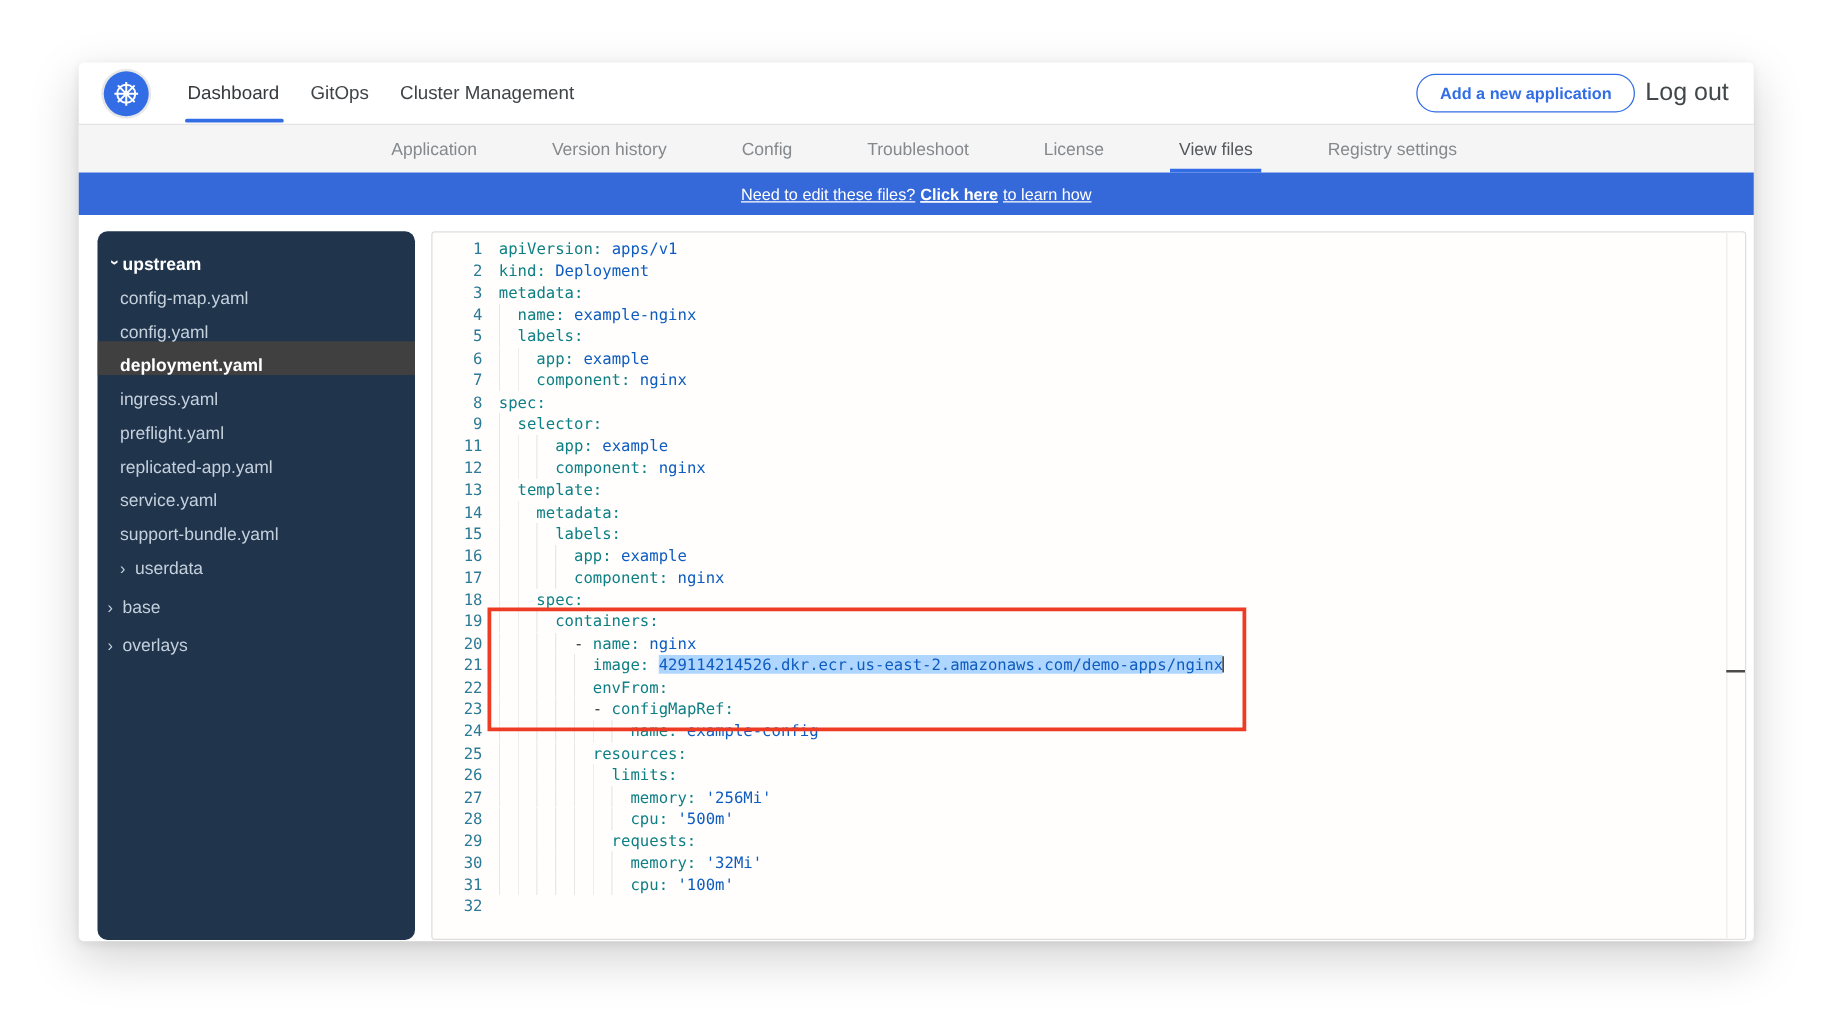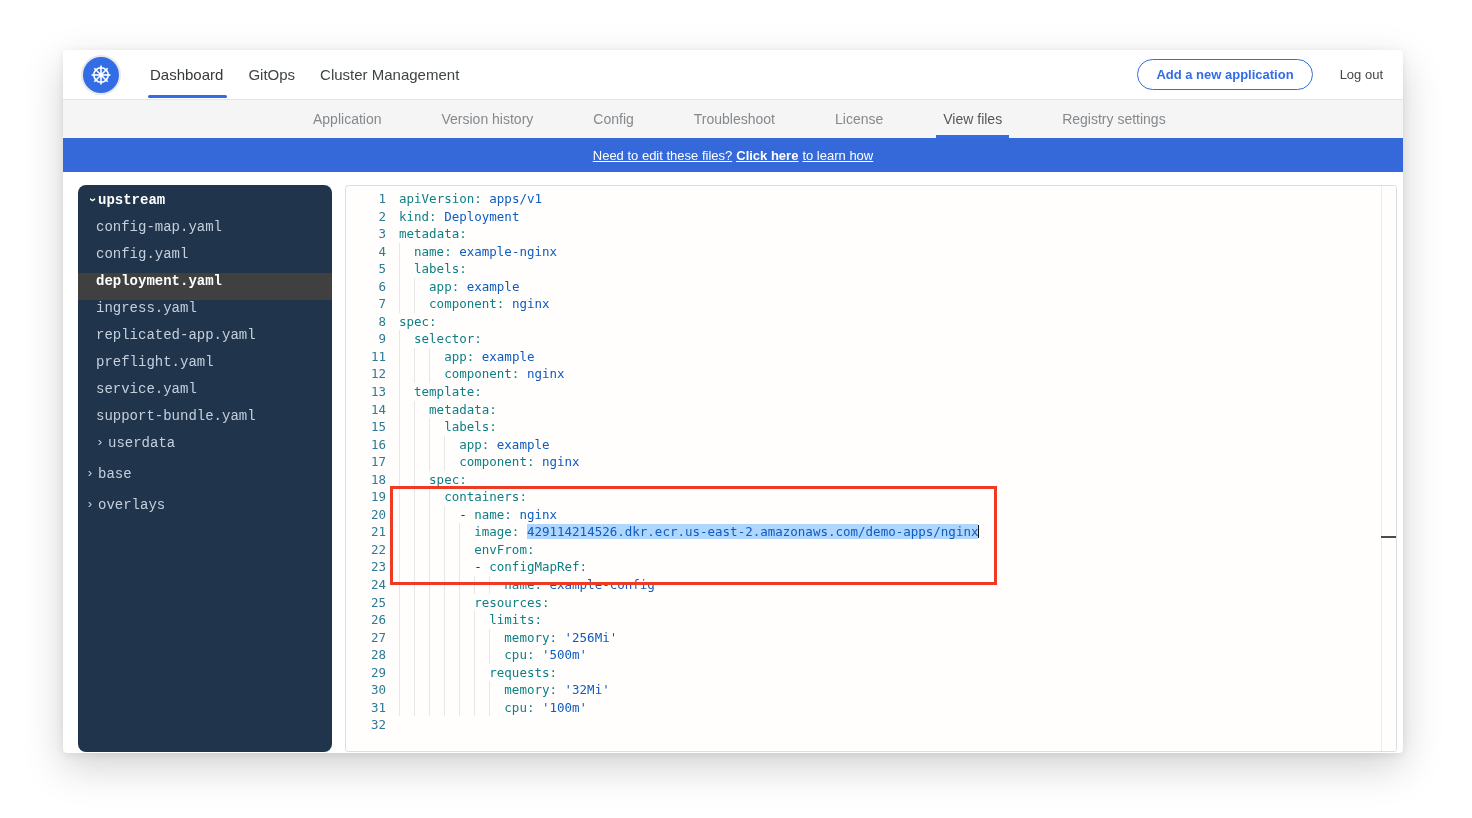--- a/index.html
+++ b/index.html
@@ -9,41 +9,41 @@
           border-radius:4px; box-shadow:0 14px 40px rgba(0,0,0,.18), 0 2px 8px rgba(0,0,0,.08); }
 
   
   .header { position:relative; height:50px; display:flex; align-items:center; border-bottom:1px solid #e4e4e4; padding:0 20px; }
   .logo { width:36px; height:36px; border-radius:50%; background:#326de6; display:flex; align-items:center; justify-content:center;
           box-shadow:0 0 0 2px #e8e8e8; flex:0 0 auto; }
   .topnav { display:flex; gap:25px; margin-left:31px; height:100%; align-items:center; }
   .toptab { position:relative; height:100%; display:flex; align-items:center; font-size:15px; color:#3f4447; cursor:pointer; }
   .toptab.active { color:#35393c; }
   .toptab.active::after { content:""; position:absolute; left:-2px; right:-4px; bottom:1px; height:3px; background:#326de6; border-radius:2px; }
-  .header-right { margin-left:auto; display:flex; align-items:center; gap:27px; }
+  .header-right { margin-left:auto; display:flex; align-items:center; gap:8px; }
   .add-btn { border:1.5px solid #326de6; color:#326de6; background:#fff; border-radius:16px; height:31px;
              padding:0 18px; font-size:13px; font-weight:bold; font-family:"Liberation Sans",sans-serif; cursor:pointer; }
-  .logout { font-size:13px; color:#42474a; cursor:pointer; }
+  .logout { font-size:20px; color:#42474a; cursor:pointer; }
 
   
   .subnav { height:38px; background:#f5f5f6; display:flex; align-items:stretch; gap:60px; padding-left:250px; }
   .subtab { position:relative; display:flex; align-items:center; font-size:14px; color:#85898c; cursor:pointer; white-space:nowrap; }
   .subtab.active { color:#54585a; }
   .subtab.active::after { content:""; position:absolute; left:-7px; right:-7px; bottom:0; height:3px; background:#326de6; }
 
   
   .banner { height:34px; background:#3568d8; color:#fff; font-size:13px; display:flex; align-items:center; justify-content:center;text-decoration:underline; }
   .banner b { font-weight:bold; text-decoration:underline; margin:0 4px; cursor:pointer; }
 
   
   .content { position:relative; height:581px; }
 
   .tree { position:absolute; left:15px; top:13px; width:254px; height:567px; background:#20344c; border-radius:8px;
           padding-top:7px; overflow:hidden; }
-  .t-row { height:27px; display:flex; align-items:flex-start; font-size:14px; color:#c5d0dd; cursor:pointer; white-space:nowrap;font-family:Liberation Mono, monospace; }
+  .t-row { height:27px; display:flex; align-items:flex-end; font-size:14px; color:#c5d0dd; cursor:pointer; white-space:nowrap; }
   .t-row.lvl0 { padding-left:8px; }
   .t-row.lvl1 { padding-left:18px; }
   .t-row.bold { color:#fff; font-weight:bold; }
   .t-row.selected { background:#404040; color:#fff; font-weight:bold; }
   .t-row.gap { margin-top:4px; }
   .caret { display:inline-block; width:12px; font-size:13px; color:inherit; }
   .caret.open { transform:rotate(90deg) translateX(1px); transform-origin:45% 55%; }
 
   
   .editor { position:absolute; left:282px; top:13px; width:1052px; height:567px; background:#fffefc;
@@ -120,24 +120,24 @@
         <div class="t-row lvl1">
           <span>config.yaml</span>
         </div>
         <div class="t-row lvl1 selected">
           <span>deployment.yaml</span>
         </div>
         <div class="t-row lvl1">
           <span>ingress.yaml</span>
         </div>
         <div class="t-row lvl1">
+          <span>preflight.yaml</span>
+        </div>
+        <div class="t-row lvl1">
           <span>replicated-app.yaml</span>
-        </div>
-        <div class="t-row lvl1">
-          <span>preflight.yaml</span>
         </div>
         <div class="t-row lvl1">
           <span>service.yaml</span>
         </div>
         <div class="t-row lvl1">
           <span>support-bundle.yaml</span>
         </div>
         <div class="t-row lvl1">
           <span class="caret">›</span>
           <span>userdata</span>

